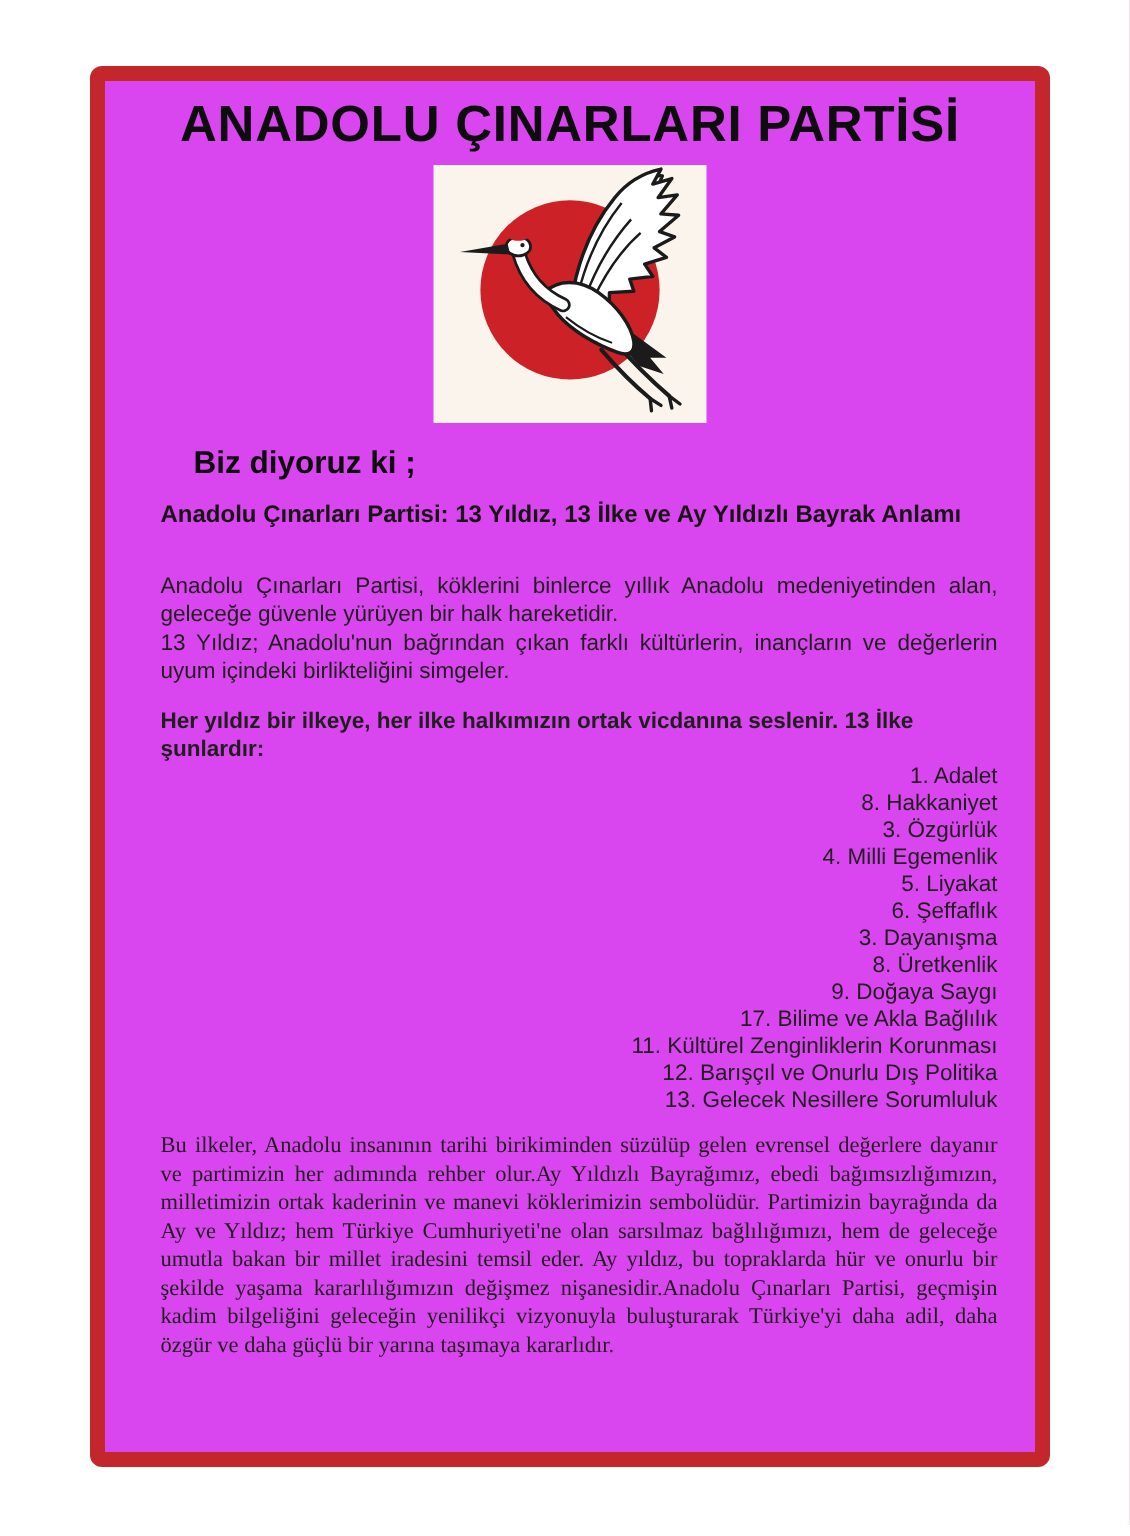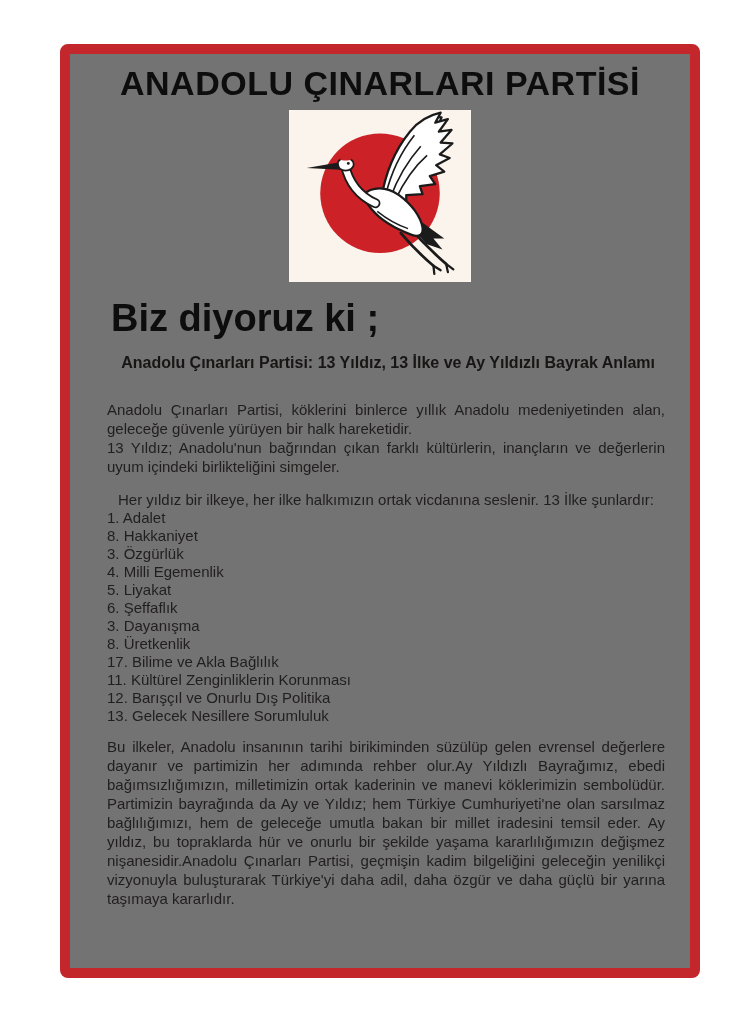--- a/index.html
+++ b/index.html
@@ -18,21 +18,21 @@
   }
   .frame {
     position: absolute;
     left: 60px;
     top: 44px;
     width: 640px;
     height: 934px;
     box-sizing: border-box;
     border: 10px solid #c3272b;
     border-radius: 8px;
-    background: #737373;
+    background: #d946ef;
   }
   .party-title {
     margin: 12px 0 0 0;
     text-align: center;
     font-size: 34px;
     font-weight: bold;
     letter-spacing: 0.5px;
     color: #0d0d0d;
     line-height: 1.05;
   }
@@ -41,55 +41,55 @@
     height: 172px;
     margin: 8px auto 0 auto;
     background: #faf4ec;
   }
   .logo-box svg { display: block; width: 100%; height: 100%; }
   .content {
     box-sizing: border-box;
     padding: 0 25px 0 37px;
   }
   .slogan {
-    margin: 16px 0 0 4px;
-    font-size: 38px;
+    margin: 16px 0 0 22px;
+    font-size: 21px;
     font-weight: bold;
     color: #0d0d0d;
     line-height: 1.08;
   }
   .subtitle {
     margin: 14px 0 0 0;
     max-width: 548px;
     font-size: 16px;
     font-weight: bold;
     line-height: 1.3;
     color: #181515;
-    text-align: right;
   }
   .body-text {
     margin: 0;
     font-size: 15px;
     line-height: 19px;
     text-align: justify;
     color: #211e1e;
   }
   .body-block { margin-top: 26px; }
-  .list-intro { margin-top: 14px; text-align: center; }
+  .list-intro { margin-top: 14px; text-align: left; font-weight: bold; }
   ul.principles {
     margin: 0;
     padding: 0;
     list-style: none;
   }
   ul.principles li {
     font-size: 15px;
     line-height: 18px;
     color: #211e1e;
+    text-align: right;
   }
-  .closing { margin-top: 12px; }
+  .closing { margin-top: 12px; font-family: Liberation Serif, serif; }
 </style>
 </head>
 <body>
 
 <div class="canvas">
   <div class="frame">
 
     <h1 class="party-title">ANADOLU ÇINARLARI PARTİSİ</h1>
 
     <div class="logo-box">
@@ -134,20 +134,21 @@
 
       <ul class="principles">
         <li>1. Adalet</li>
         <li>8. Hakkaniyet</li>
         <li>3. Özgürlük</li>
         <li>4. Milli Egemenlik</li>
         <li>5. Liyakat</li>
         <li>6. Şeffaflık</li>
         <li>3. Dayanışma</li>
         <li>8. Üretkenlik</li>
+        <li>9. Doğaya Saygı</li>
         <li>17. Bilime ve Akla Bağlılık</li>
         <li>11. Kültürel Zenginliklerin Korunması</li>
         <li>12. Barışçıl ve Onurlu Dış Politika</li>
         <li>13. Gelecek Nesillere Sorumluluk</li>
       </ul>
 
       <p class="body-text closing">Bu ilkeler, Anadolu insanının tarihi birikiminden süzülüp gelen evrensel değerlere dayanır ve partimizin her adımında rehber olur.Ay Yıldızlı Bayrağımız, ebedi bağımsızlığımızın, milletimizin ortak kaderinin ve manevi köklerimizin sembolüdür. Partimizin bayrağında da Ay ve Yıldız; hem Türkiye Cumhuriyeti'ne olan sarsılmaz bağlılığımızı, hem de geleceğe umutla bakan bir millet iradesini temsil eder. Ay yıldız, bu topraklarda hür ve onurlu bir şekilde yaşama kararlılığımızın değişmez nişanesidir.Anadolu Çınarları Partisi, geçmişin kadim bilgeliğini geleceğin yenilikçi vizyonuyla buluşturarak Türkiye'yi daha adil, daha özgür ve daha güçlü bir yarına taşımaya kararlıdır.</p>
     </div>
 
   </div>

